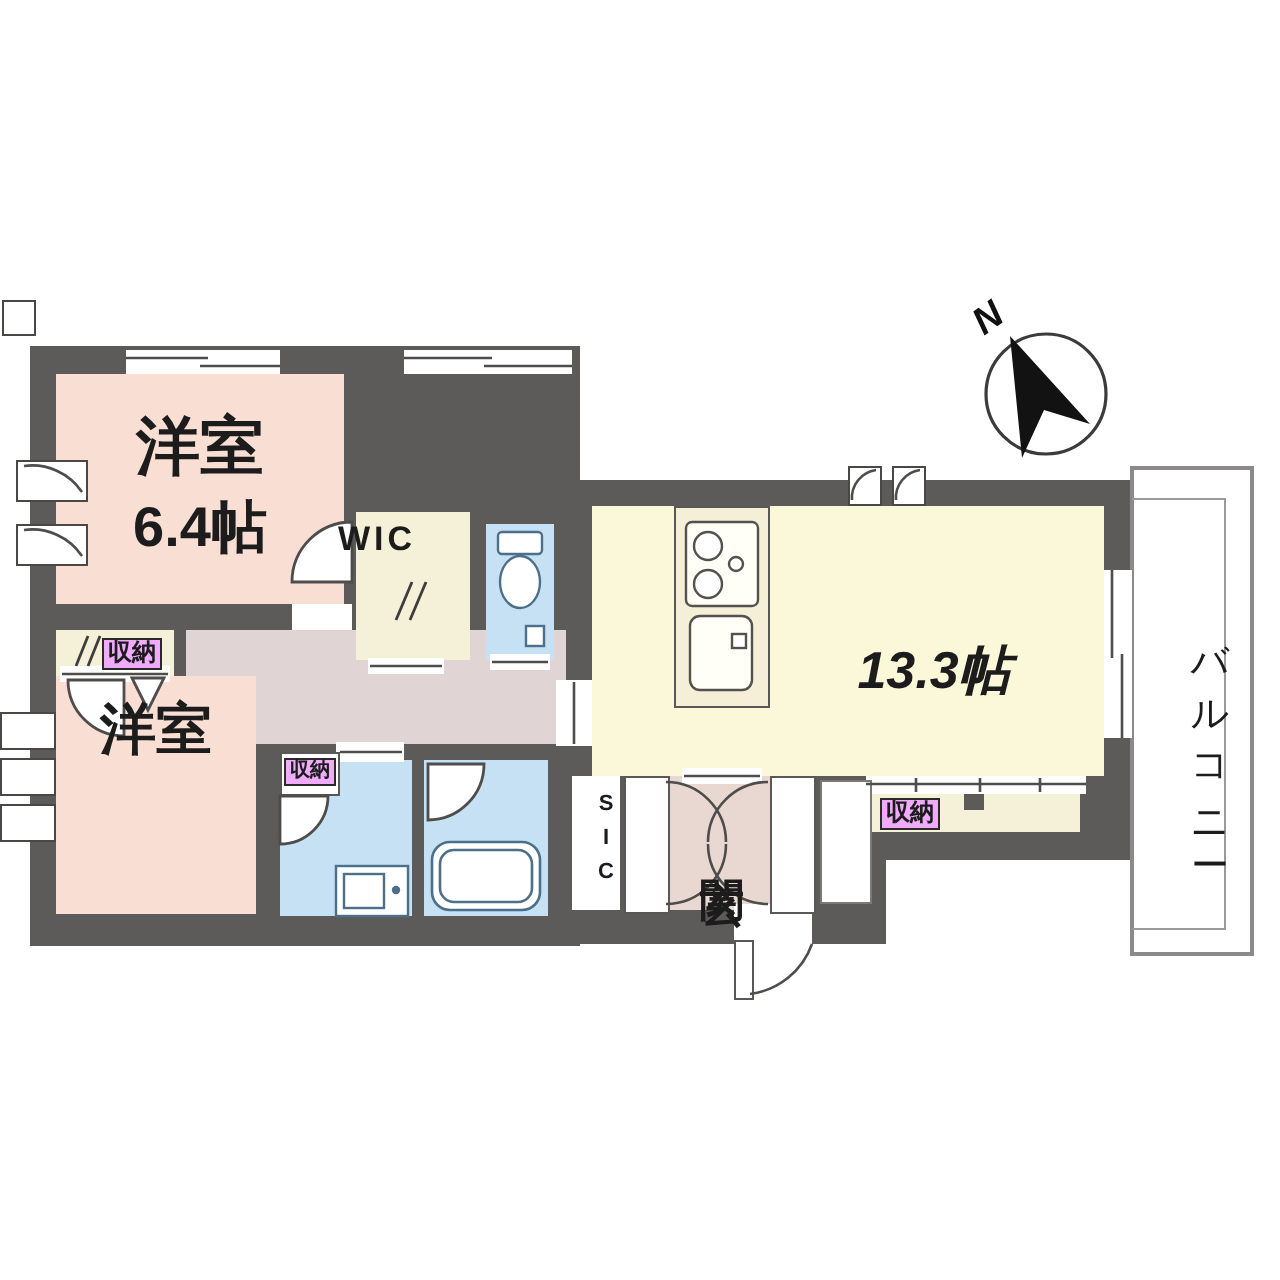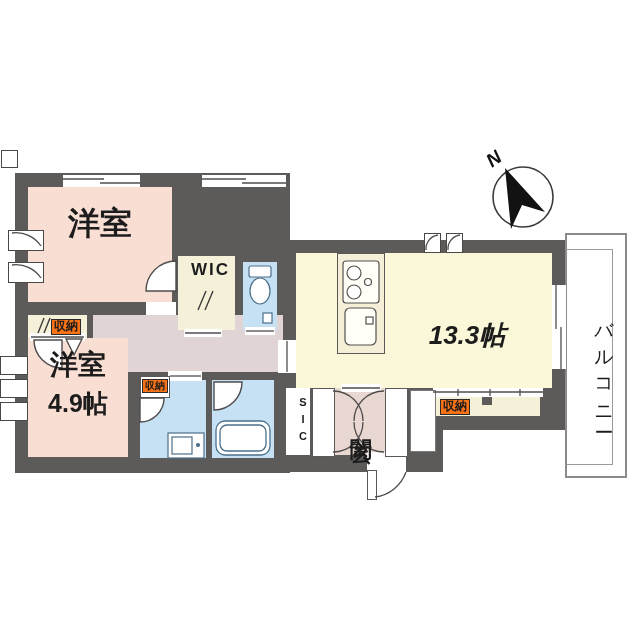--- a/index.html
+++ b/index.html
@@ -13,21 +13,21 @@
   .fl-wet{background:#c5e1f3;}
   .fl-hall{background:#e0d4d4;}
   .fl-gen{background:#e9d7d1;}
   .fl-white{background:#ffffff;}
   .band{position:absolute;background:#ffffff;z-index:30;}
   .bump{position:absolute;background:#ffffff;border:1px solid #4a4747;z-index:30;}
   .panel{position:absolute;background:#ffffff;border:1px solid #5a5757;z-index:30;}
   svg.overlay{position:absolute;left:0;top:0;z-index:40;pointer-events:none;}
   .lbl{position:absolute;z-index:50;font-weight:bold;text-align:center;line-height:1.05;white-space:nowrap;}
   .vtext{writing-mode:vertical-rl;text-orientation:upright;}
-  .tagbox{position:absolute;z-index:50;background:#f97316;border:1px solid #2b2929;font-weight:bold;text-align:center;line-height:1.15;padding:0 2px;}
+  .tagbox{position:absolute;z-index:50;background:#f0abfc;border:1px solid #2b2929;font-weight:bold;text-align:center;line-height:1.15;padding:0 2px;}
   .inner-rail{position:absolute;border:1px solid #9b9999;border-left:none;z-index:21;}
 </style>
 </head>
 <body>
 
 <div id="plan">
 
   <div class="wall" style="left:15px;top:173px;width:275px;height:300px;"></div>
   <div class="wall" style="left:283px;top:240px;width:282px;height:190px;"></div>
   <div class="wall" style="left:283px;top:380px;width:160px;height:92px;"></div>
@@ -154,27 +154,27 @@
 
     <g stroke="#3e3c3c" stroke-width="1.4">
       <path d="M 38 333 L 44 318"></path>
         <path d="M 44 333 L 50 318"></path>
       <path d="M 198 310 L 206 291"></path>
         <path d="M 205 310 L 213 291"></path>
     </g>
   </svg>
 
   <div class="lbl" style="left:28px;top:207px;width:144px;font-size:32px;">洋室</div>
+  <div class="lbl" style="left:28px;top:249px;width:144px;font-size:28px;">6.4帖</div>
 
   <div class="lbl" style="left:26px;top:350px;width:104px;font-size:28px;">洋室</div>
-  <div class="lbl" style="left:24px;top:390px;width:108px;font-size:25px;">4.9帖</div>
 
   <div class="lbl" style="left:392px;top:322px;width:150px;font-size:26px;font-style:italic;">13.3帖</div>
 
-  <div class="lbl" style="left:182px;top:261px;width:57px;font-size:17px;letter-spacing:2px;">WIC</div>
+  <div class="lbl" style="left:160px;top:261px;width:57px;font-size:17px;letter-spacing:2px;">WIC</div>
 
   <div class="lbl vtext" style="left:287px;top:392px;width:21px;height:58px;font-size:11px;letter-spacing:0.45em;">SIC</div>
 
   <div class="lbl vtext" style="left:346px;top:393px;width:27px;height:58px;font-size:22px;">玄関</div>
 
   <div class="tagbox" style="left:51px;top:319px;font-size:12px;">収納</div>
   <div class="tagbox" style="left:142px;top:379px;font-size:10px;">収納</div>
   <div class="tagbox" style="left:440px;top:399px;font-size:12px;">収納</div>
 
 </div>

